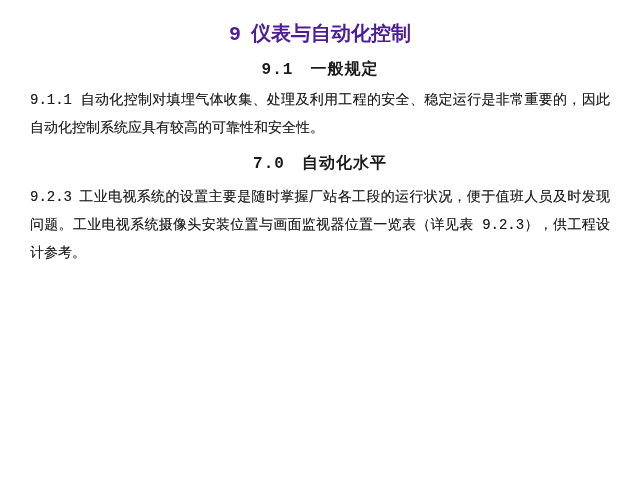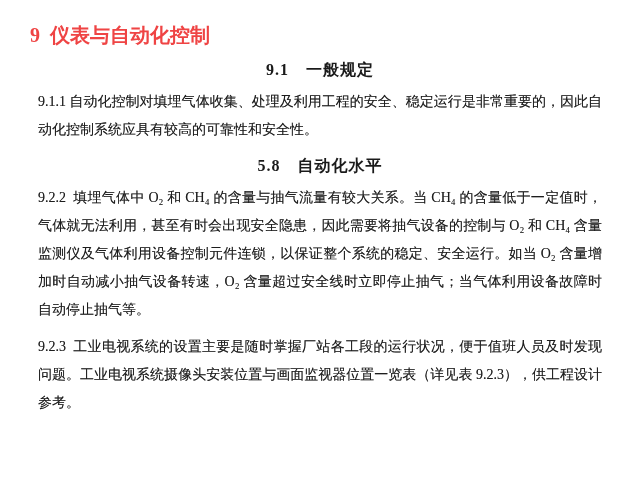--- a/index.html
+++ b/index.html
@@ -13,39 +13,40 @@
   .page {
     box-sizing: border-box;
     width: 640px;
     height: 500px;
     padding: 0 30px;
     background: #ffffff;
     color: #1d1d1d;
   }
   .chapter-title {
     margin: 22px 0 0 0;
-    font-family: Liberation Serif, serif;
+    text-align: center;
+    font-family: Liberation Mono, monospace;
     font-weight: 700;
     font-size: 20px;
     line-height: 26px;
-    color: #ef4444;
+    color: #4c1d95;
   }
   .section-heading {
     margin: 12px 0 6px 0;
     text-align: center;
-    font-family: Liberation Serif, serif;
+    font-family: Liberation Mono, monospace;
     font-weight: 700;
     font-size: 16px;
     line-height: 20px;
     letter-spacing: 1px;
     color: #1a1a1a;
   }
   .clause {
-    margin: 8px;
-    font-family: Liberation Serif, serif;
+    margin: 0;
+    font-family: Liberation Mono, monospace;
     font-size: 14px;
     line-height: 28px;
     text-align: justify;
     color: #1d1d1d;
     text-shadow: 0 0 0.6px rgba(45,45,45,0.55);
   }
   .gap-top {
     margin-top: 9px;
   }
 </style>
@@ -55,18 +56,17 @@
 <div class="page">
 
   <h1 class="chapter-title">9 仪表与自动化控制</h1>
 
   <section>
     <h2 class="section-heading">9.1 一般规定</h2>
     <p class="clause">9.1.1 自动化控制对填埋气体收集、处理及利用工程的安全、稳定运行是非常重要的，因此自动化控制系统应具有较高的可靠性和安全性。</p>
   </section>
 
   <section>
-    <h2 class="section-heading">5.8 自动化水平</h2>
-    <p class="clause">9.2.2 填埋气体中 O₂ 和 CH₄ 的含量与抽气流量有较大关系。当 CH₄ 的含量低于一定值时，气体就无法利用，甚至有时会出现安全隐患，因此需要将抽气设备的控制与 O₂ 和 CH₄ 含量监测仪及气体利用设备控制元件连锁，以保证整个系统的稳定、安全运行。如当 O₂ 含量增加时自动减小抽气设备转速，O₂ 含量超过安全线时立即停止抽气；当气体利用设备故障时自动停止抽气等。</p>
+    <h2 class="section-heading">7.0 自动化水平</h2>
     <p class="clause gap-top">9.2.3 工业电视系统的设置主要是随时掌握厂站各工段的运行状况，便于值班人员及时发现问题。工业电视系统摄像头安装位置与画面监视器位置一览表（详见表 9.2.3），供工程设计参考。</p>
   </section>
 
 </div>
 
 </body></html>

